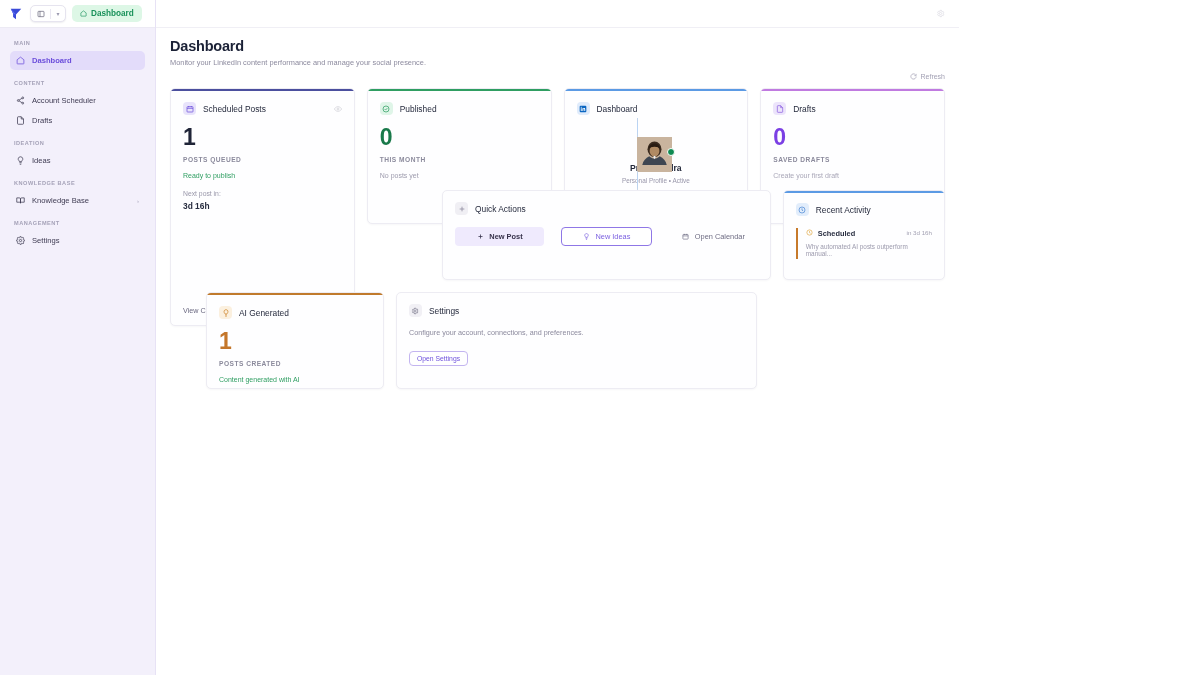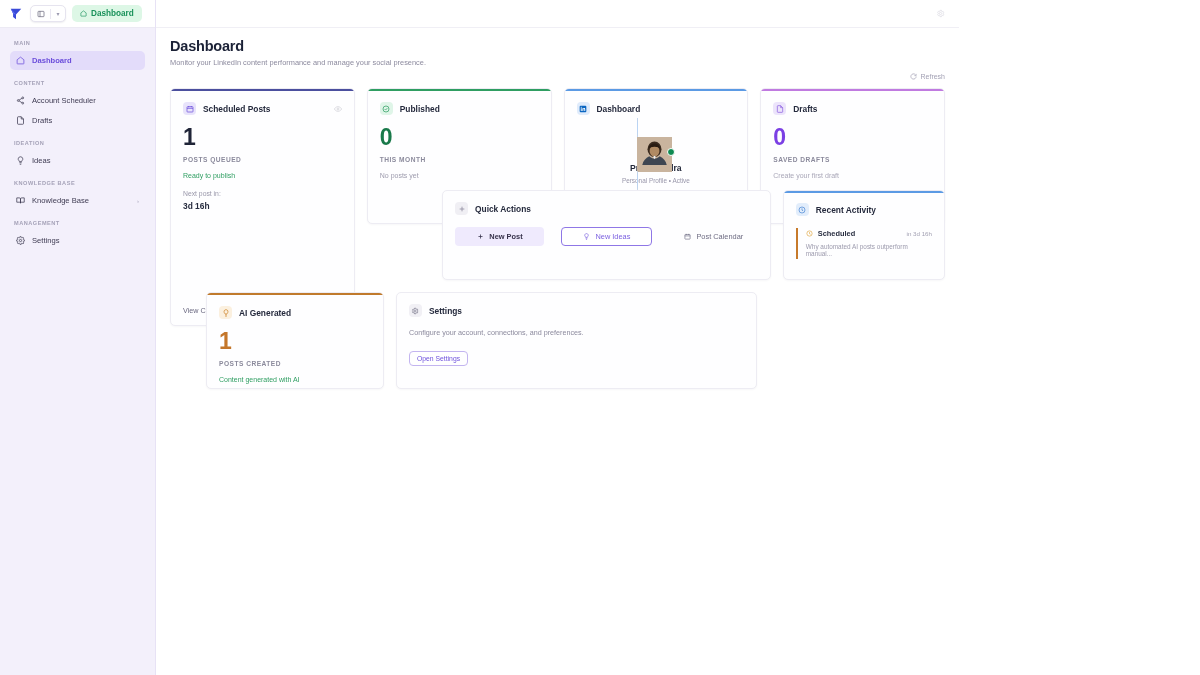--- a/index.html
+++ b/index.html
@@ -140,21 +140,21 @@
     flex: 1;
   }
   .card-topline { height: 2px; width: 100%; }
   .card-body { padding: 11px 12px 11px 12px; }
   .card-head { display: flex; align-items: center; gap: 7px; }
   .card-ico {
     width: 13px; height: 13px; border-radius: 4px;
     display: flex; align-items: center; justify-content: center;
     flex: 0 0 13px;
   }
-  .card-title { font-size: 8.4px; font-weight: 700; color: #252a3d; }
+  .card-title { font-size: 8.4px; font-weight: 400; color: #252a3d; }
   .card-head-right { margin-left: auto; opacity: .35; }
 
   .stat-num { font-size: 23px; font-weight: 700; line-height: 1; margin-top: 11px; letter-spacing: -.5px; }
   .stat-label { font-size: 6.6px; font-weight: 700; letter-spacing: .075em; color: #8b8a9c; margin-top: 7px; }
   .stat-note { font-size: 7px; margin-top: 9px; }
   .meta-label { font-size: 6.8px; color: #9997aa; margin-top: 11px; }
   .meta-value { font-size: 8.4px; font-weight: 700; color: #272c3f; margin-top: 4px; }
   .card-footlink {
     position: absolute; left: 12px; bottom: 10px;
     font-size: 7.2px; color: #6a6880; cursor: pointer;
@@ -195,21 +195,21 @@
   .qa-outline { background: #ffffff; border: 1px solid #8f77e6; color: #7a5fe0; }
   .qa-ghost { background: transparent; color: #6e6c83; }
   .qa-ico { width: 8px; height: 8px; display:flex; align-items:center; justify-content:center; }
 
   
   .act-item {
     margin-top: 12px;
     border-left: 2px solid #c77a2b;
     padding: 1px 0 2px 8px;
   }
-  .act-top { display: flex; align-items: center; gap: 5px; }
+  .act-top { display: flex; align-items: flex-start; gap: 5px; }
   .act-title { font-size: 7.4px; font-weight: 700; color: #2a2f42; }
   .act-time { margin-left: auto; font-size: 6.2px; color: #a3a1b3; }
   .act-desc { font-size: 6.4px; color: #9c9aad; margin-top: 5px; }
 
   .settings-desc { font-size: 7.2px; color: #8b899d; margin-top: 11px; }
   .settings-btn-row { margin-top: 10px; }
 
   svg { display: block; }
 </style>
 </head>
@@ -489,21 +489,21 @@
               </span>
               <span class="qa-btn qa-ghost">
                 <span class="qa-ico">
                   <svg width="7" height="7" viewBox="0 0 24 24" fill="none" stroke="#6e6c83" stroke-width="2.2">
                     <rect x="3" y="5" width="18" height="16" rx="2"></rect>
                       <line x1="3" y1="10" x2="21" y2="10"></line>
                     <line x1="8" y1="3" x2="8" y2="7"></line>
                       <line x1="16" y1="3" x2="16" y2="7"></line>
                   </svg>
                 </span>
-                <span>Post Calendar</span>
+                <span>Open Calendar</span>
               </span>
             </div>
           </div>
         </div>
 
         <div class="card" style="height:90px">
           <div class="card-topline" style="background:#5b9ae4"></div>
           <div class="card-body" style="padding-top:10px">
             <div class="card-head">
               <span class="card-ico" style="background:#e2edfb">

